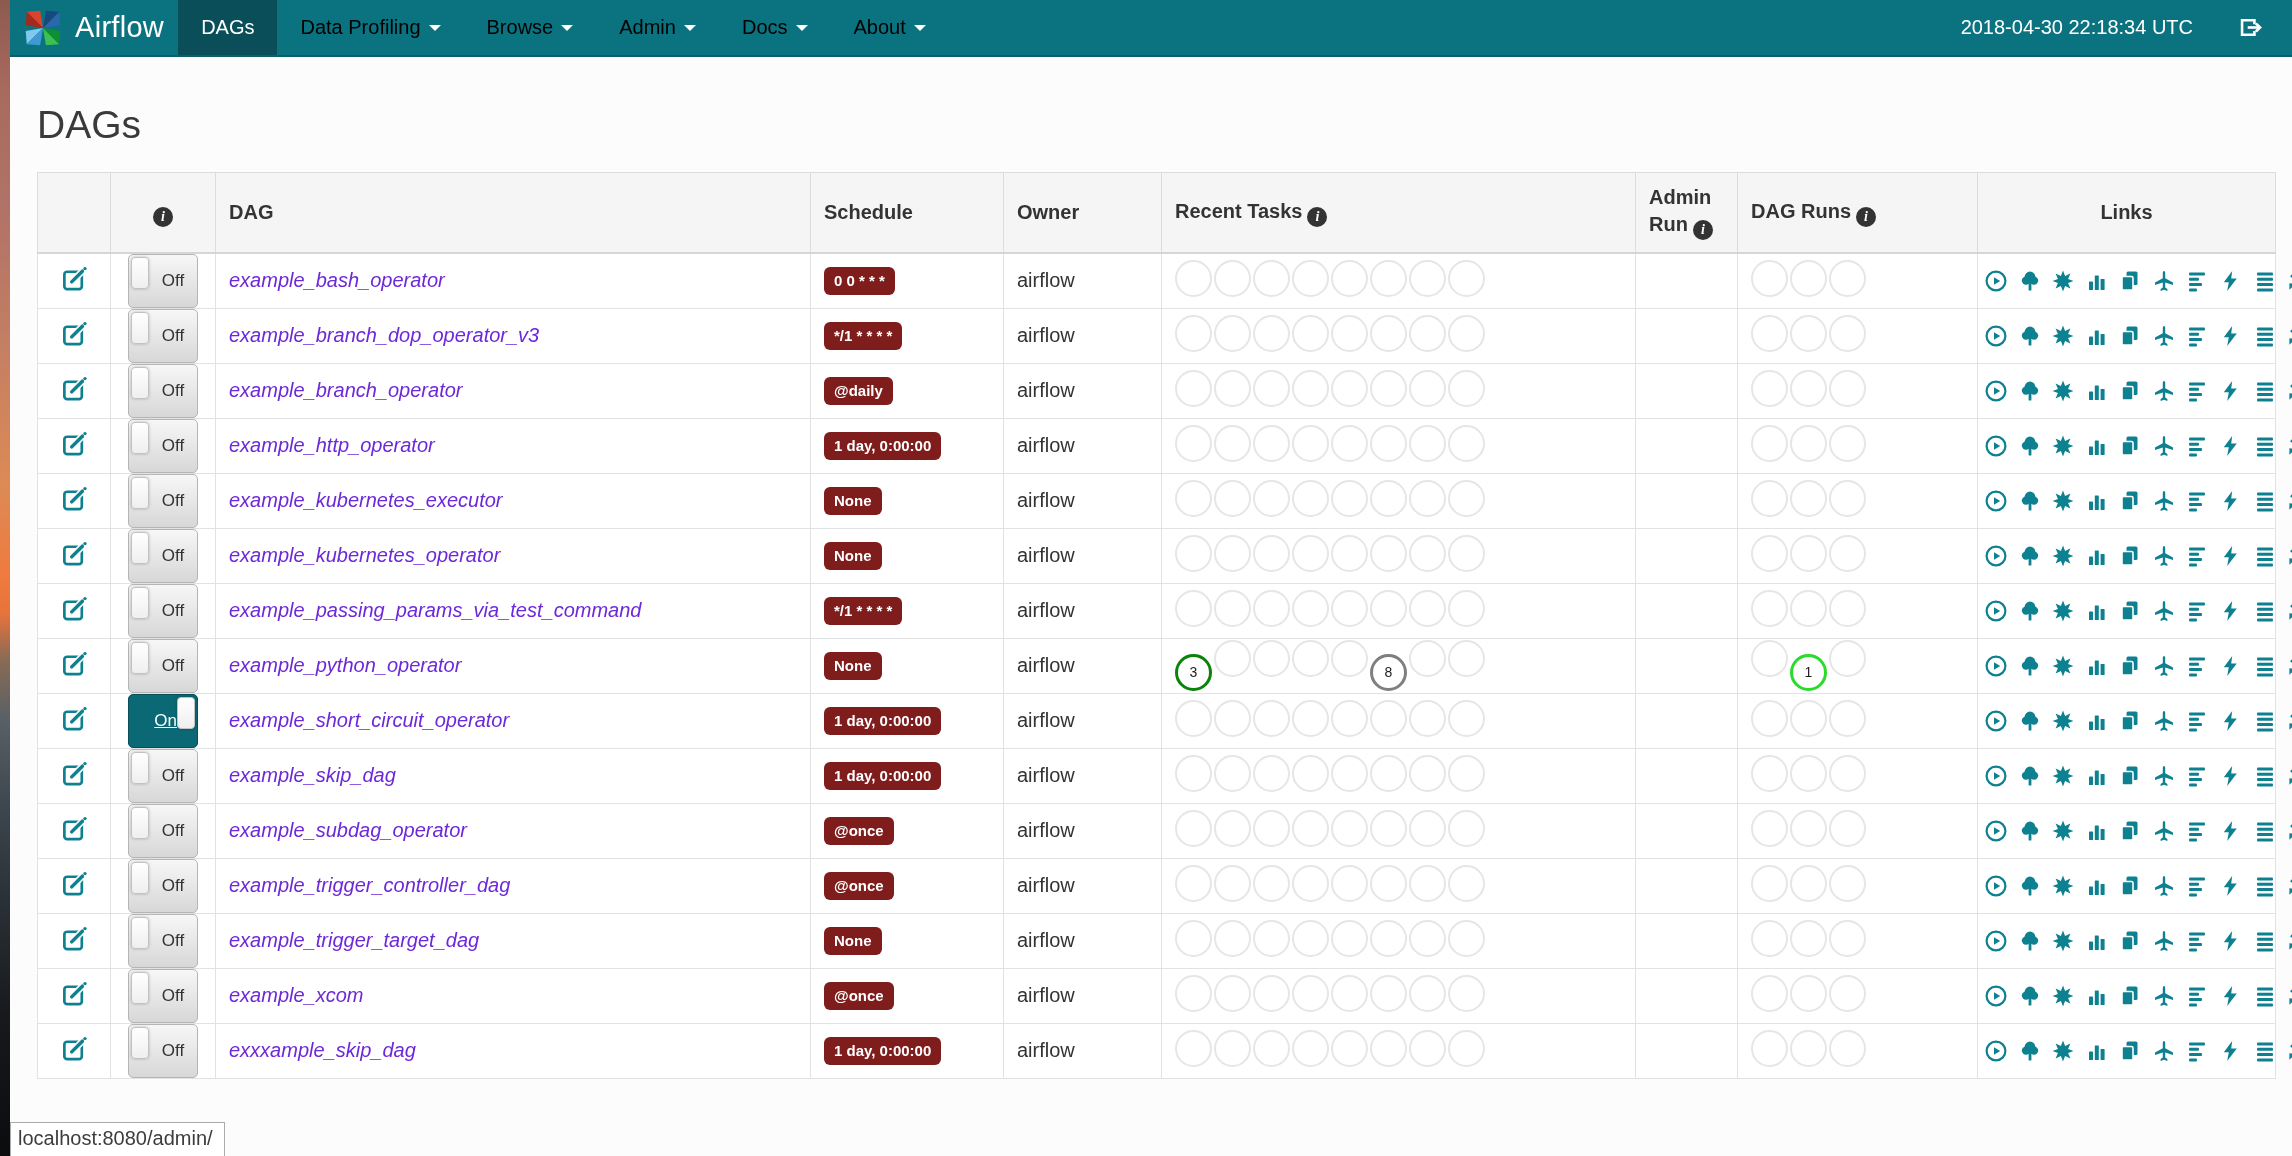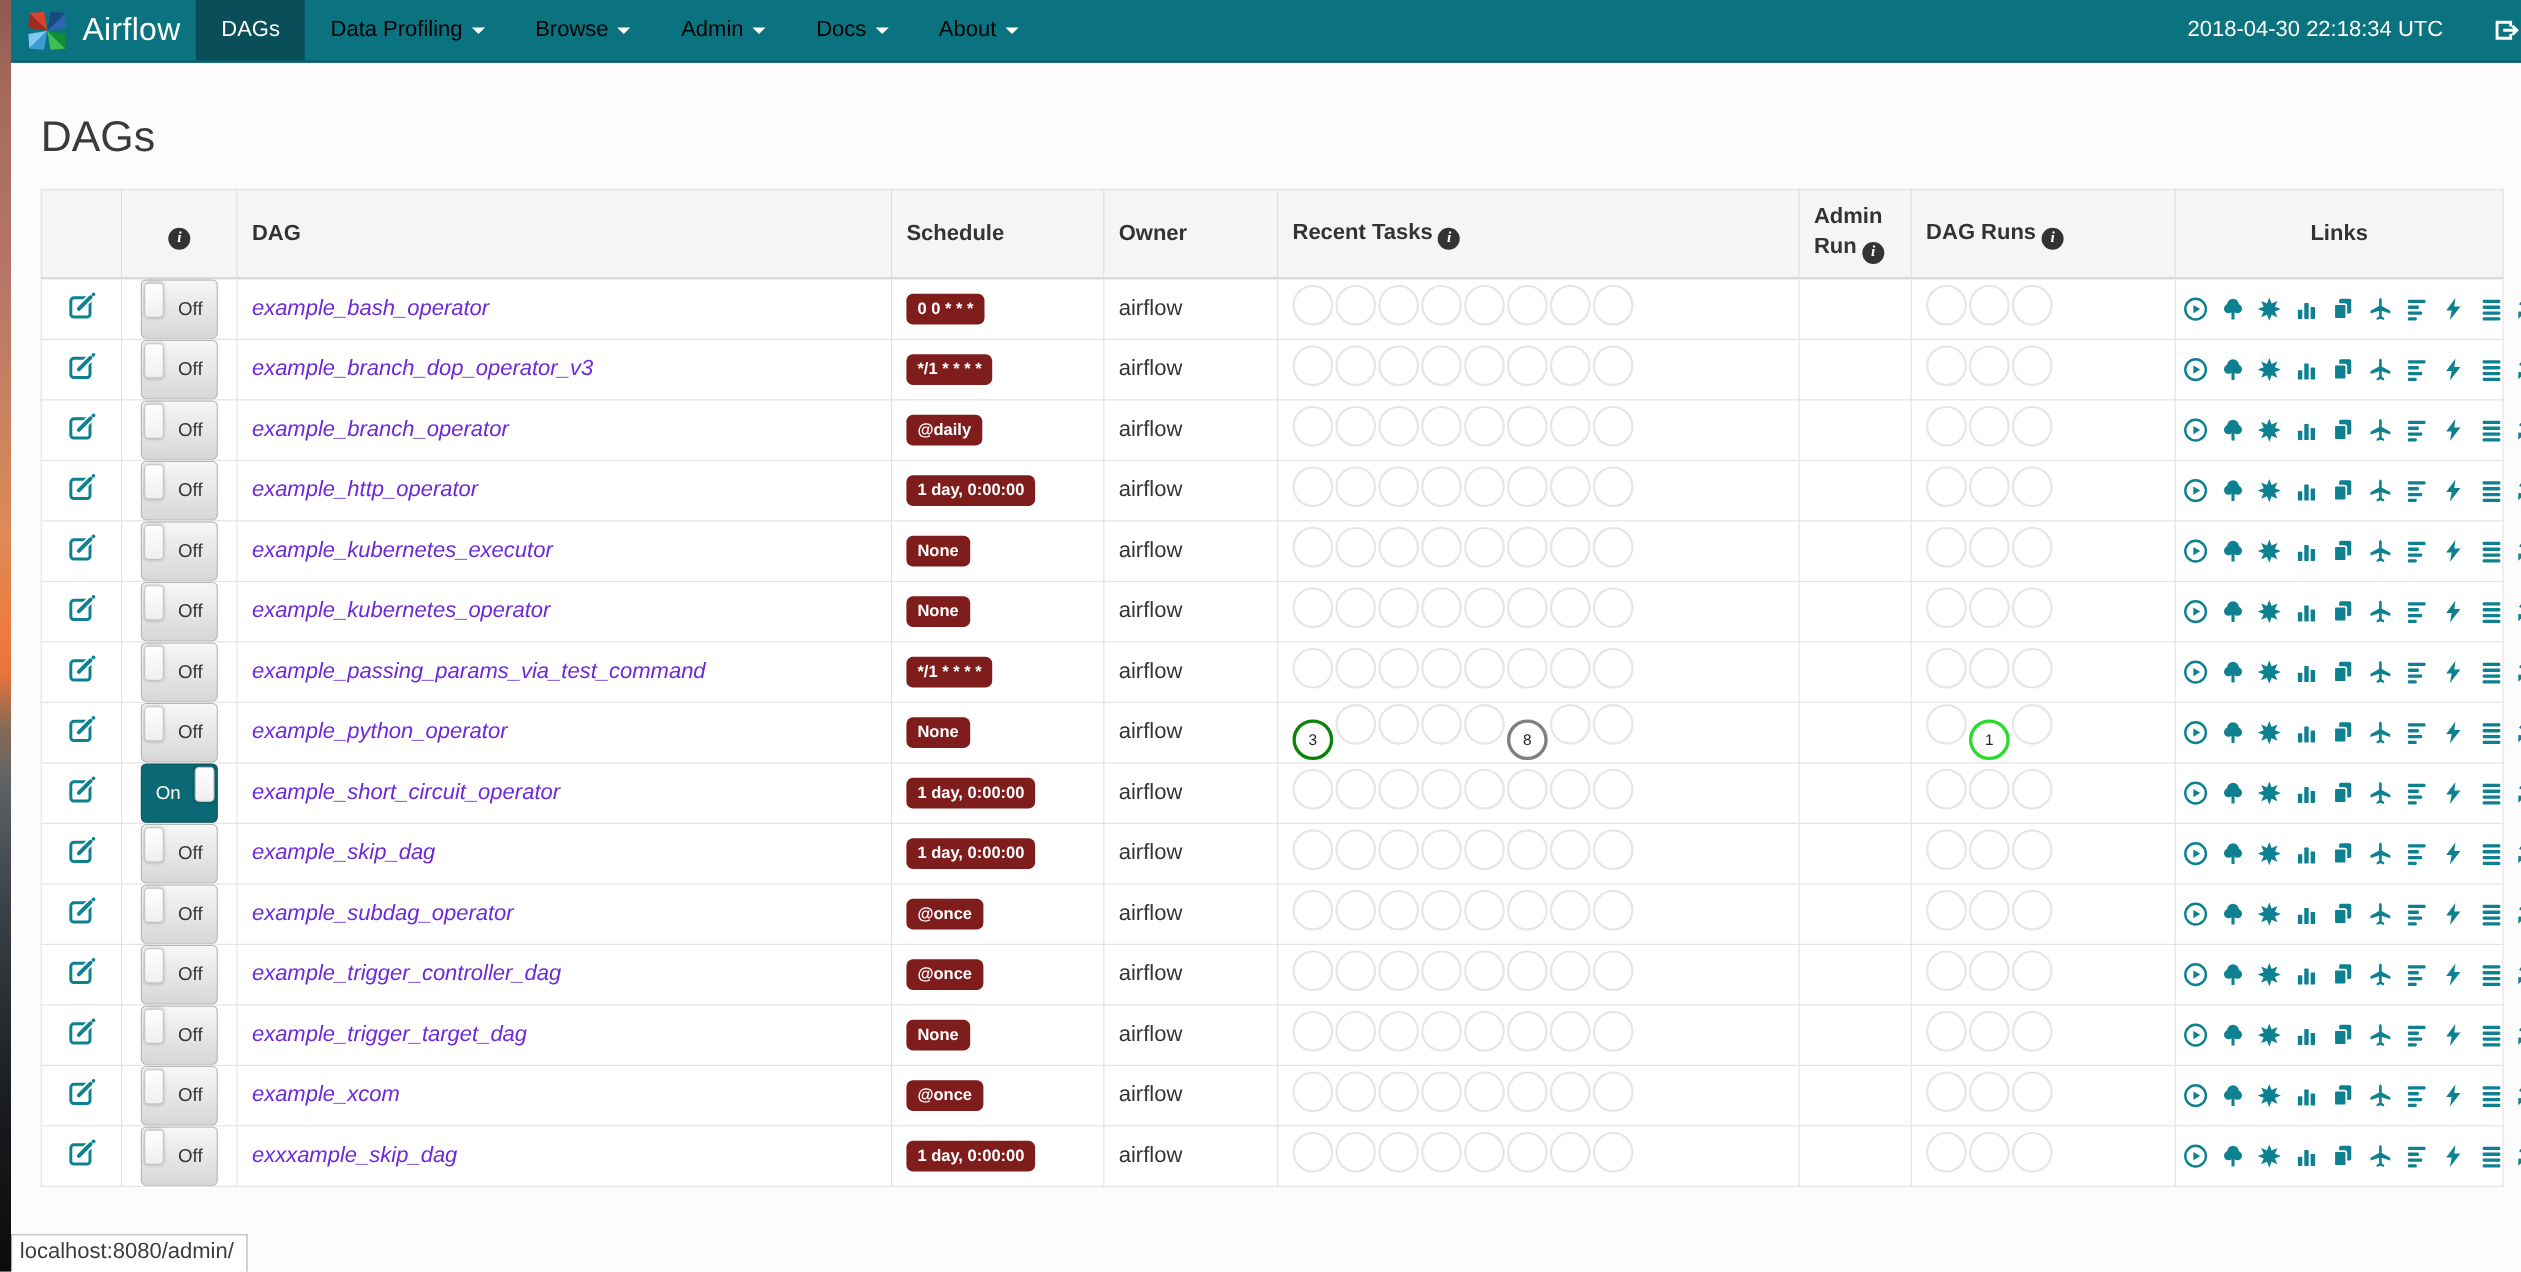--- a/index.html
+++ b/index.html
@@ -17,21 +17,21 @@
   
   .navbar { height:57px; background:#0B7380; display:flex; align-items:stretch;
     border-bottom:2px solid #0a5f6b; }
   .brand { display:flex; align-items:center; padding:0 14px 0 10px; }
   .brand-title { color:#fff; font-size:29px; font-weight:500; margin-left:9px; letter-spacing:.3px; }
   .nav-item { display:flex; align-items:center; padding:0 23px; color:#000000;
     font-size:20px; cursor:pointer; }
   .nav-item.active { background:#094E59; color:#fff; }
   .caret { margin-left:8px; width:0; height:0; border-left:6px solid transparent;
     border-right:6px solid transparent; border-top:6.5px solid #fff; }
-  .nav-right { margin-left:auto; display:flex; align-items:center; }
+  .nav-right { margin-left:auto; display:flex; align-items:center; padding-right:28px; }
   .clock { color:#fff; font-size:20px; margin-right:44px; }
 
   
   .page-title { margin:46px 0 0 27px; font-size:39px; font-weight:500; color:#3a3a3a; }
   .search-row { display:flex; justify-content:flex-end; align-items:center; margin:28px 21px 0 0; }
   .search-label { font-weight:bold; font-size:21px; color:#2f2f2f; margin-right:11px; }
   .search-input { width:926px; height:47px; border:1px solid #c9c9c9; border-radius:5px;
     box-shadow:inset 0 1px 2px rgba(0,0,0,.08); font-size:20px; padding:0 12px; background:#fff; }
 
   
@@ -61,21 +61,21 @@
   .toggle { width:70px; height:54px; border-radius:5px; position:relative;
     display:inline-flex; align-items:center; cursor:pointer; font-size:17px; }
   .toggle .knob { position:absolute; top:2px; width:18px; height:32px;
     background:linear-gradient(#ffffff,#efefef); border:1px solid #c2c2c2;
     border-radius:4px; box-shadow:0 0 3px rgba(0,0,0,.25); }
   .toggle.off { background:linear-gradient(#f7f7f7,#d7d7d7); border:1px solid #b5b5b5; color:#333; }
   .toggle.off .knob { left:2px; }
   .toggle.off .toggle-label { margin-left:20px; flex:1; text-align:center; }
   .toggle.on { background:#0B6875; border:1px solid #094f59; color:#fff; }
   .toggle.on .knob { right:2px; }
-  .toggle.on .toggle-label { margin-right:20px; flex:1; text-align:center; }
+  .toggle.on .toggle-label { margin-right:20px; flex:1; text-align:right;text-decoration:underline; }
 
   .icon-teal { fill:#0E8191; }
   .links-cell svg { margin:0 2px; vertical-align:middle; cursor:pointer; }
   .edit-cell { text-align:center; padding:0; }
   .toggle-cell { text-align:center; }
 
   
   .status-bar { position:fixed; left:10px; bottom:0; background:#fff;
     border:1px solid #ababab; border-bottom:none; padding:4px 11px 6px 7px;
     font-size:20px; color:#3c3c3c; z-index:60; }

